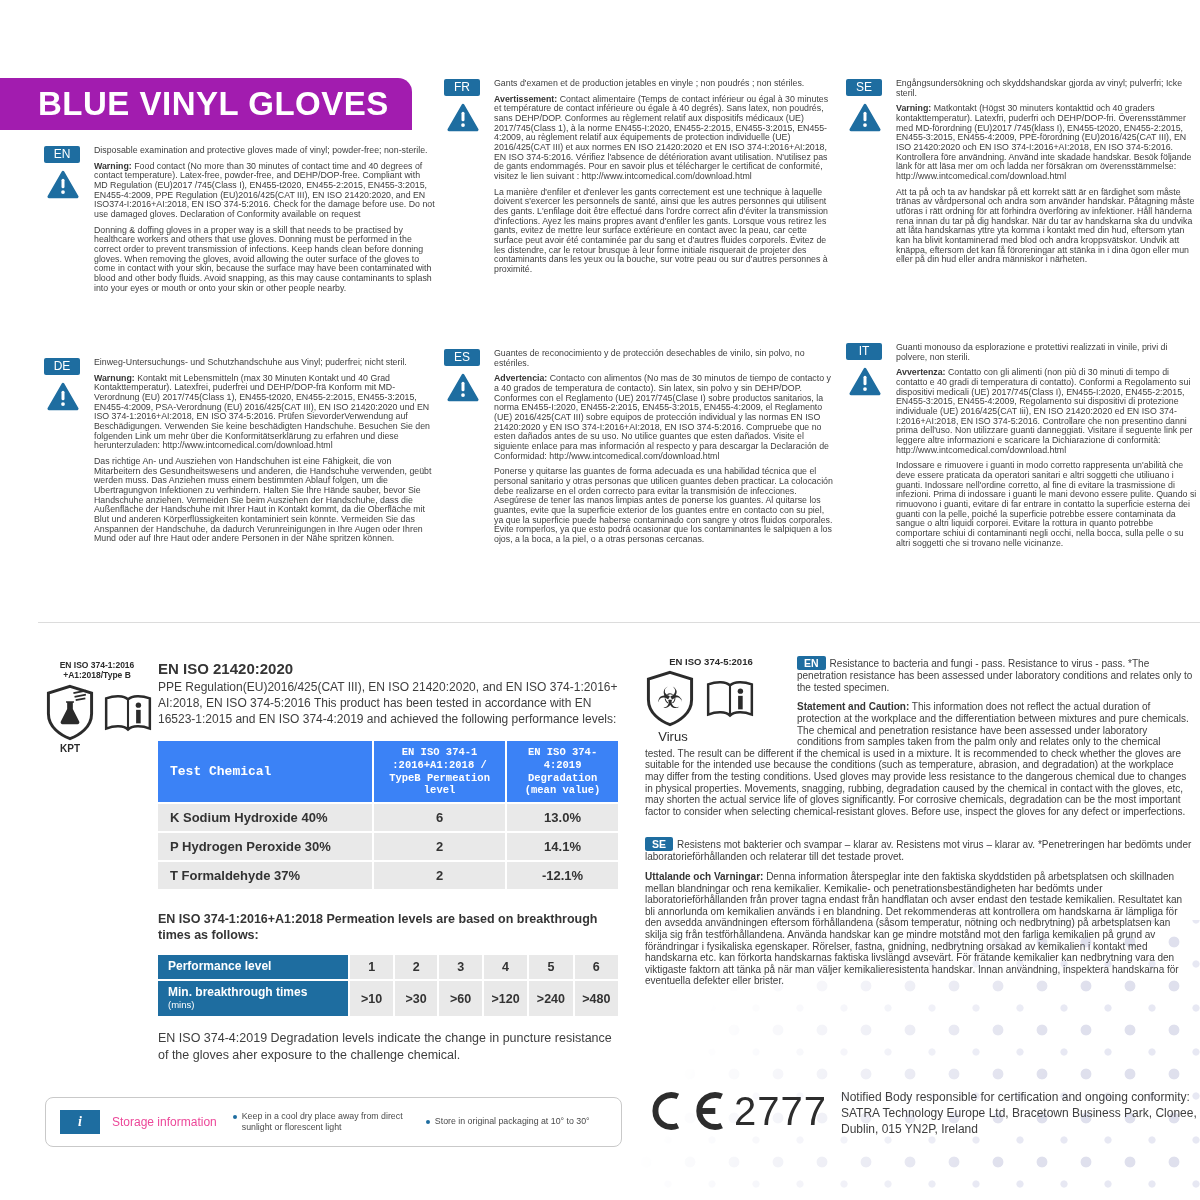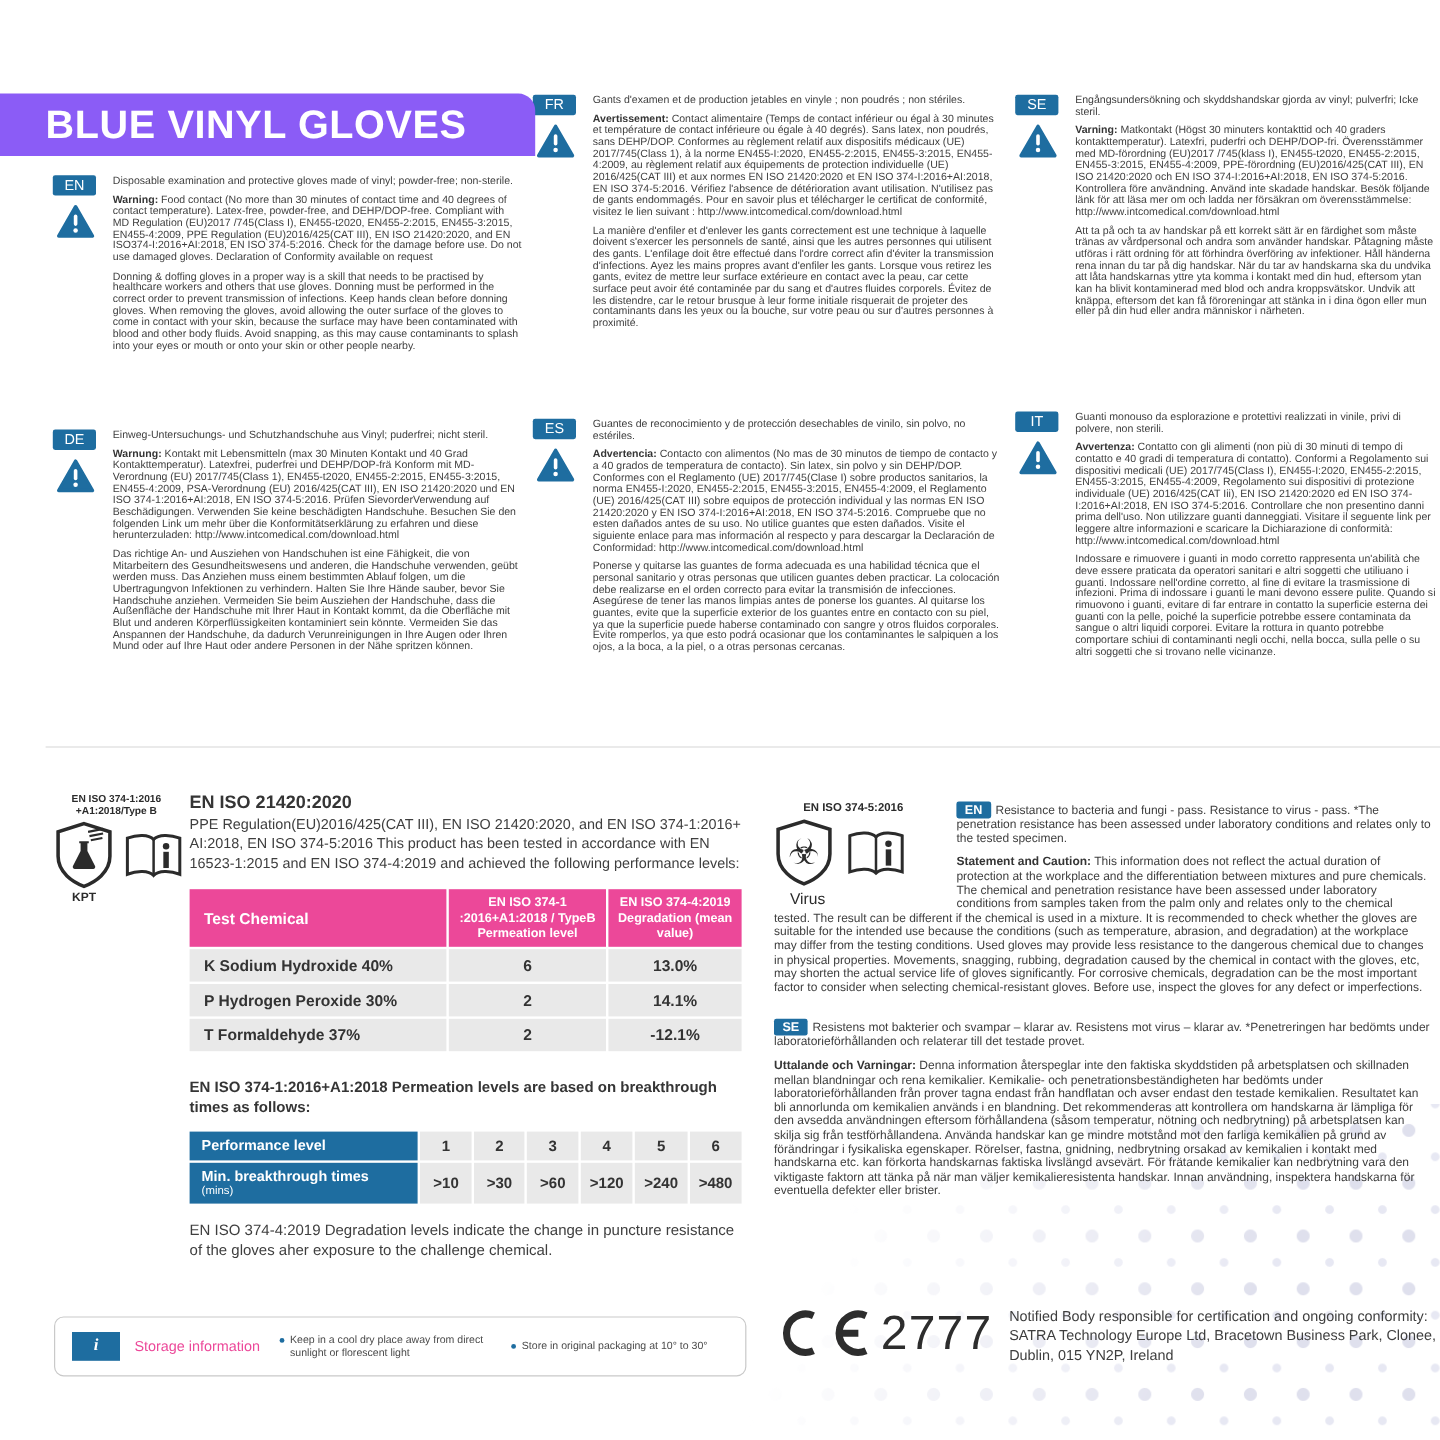--- a/index.html
+++ b/index.html
@@ -9,21 +9,21 @@
   
   .dots{position:absolute;right:0;bottom:0;width:620px;height:280px;z-index:0;
         background-image:
           radial-gradient(circle,#dfe0ed 5px,transparent 5.8px),
           radial-gradient(circle,#e7e8f3 3.2px,transparent 4px);
         background-size:44px 44px,44px 44px;
         background-position:0 0,22px 22px;
         -webkit-mask-image:linear-gradient(115deg,transparent 22%,#000 72%);
         mask-image:linear-gradient(115deg,transparent 22%,#000 72%);}
 
-  .title-bar{position:absolute;left:0;top:78px;width:446px;height:52px;background:#8b5cf6;
+  .title-bar{position:absolute;left:0;top:78px;width:412px;height:52px;background:#a21caf;
              border-radius:0 14px 0 0;display:flex;align-items:center;padding-left:38px;
              box-sizing:border-box;z-index:2;}
   .title-bar span{color:#fff;font-size:33px;font-weight:bold;letter-spacing:.5px;white-space:nowrap;}
 
   
   .lang{position:absolute;display:flex;font-size:8.8px;line-height:1.1;z-index:1;}
   .lang-side{width:50px;flex:none;}
   .lang-badge{display:inline-block;background:#1e6da0;color:#fff;font-weight:normal;font-size:12px;
               width:36px;text-align:center;padding:2px 0;border-radius:2px;}
   .warn-icon{margin:7px 0 0 3px;display:block;}
@@ -42,22 +42,22 @@
   
   .lower-left{position:absolute;left:45px;top:660px;width:577px;z-index:1;}
   .cert-icons{float:left;width:112px;}
   .cert-label{font-size:8.5px;font-weight:bold;line-height:1.2;text-align:center;width:104px;margin-bottom:4px;color:#2b2b2b;}
   .cert-row{display:flex;gap:7px;align-items:flex-start;}
   .cert-code{font-size:10px;font-weight:bold;margin-top:2px;width:50px;text-align:center;color:#2b2b2b;}
   .test-content{margin-left:113px;}
   .iso-heading{font-size:15px;font-weight:bold;margin:0 0 3px;color:#353535;}
   .test-intro{font-size:12px;line-height:1.32;margin:0 0 12px;}
   table.chem{border-collapse:separate;border-spacing:2px;width:464px;margin-left:-2px;}
-  .chem th{background:#ec4899;color:#fff;font-size:10.5px;line-height:1.2;font-weight:bold;
-           padding:5px 4px;text-align:center;vertical-align:middle;}
+  .chem th{background:#3b82f6;color:#fff;font-size:10.5px;line-height:1.2;font-weight:bold;
+           padding:5px 4px;text-align:center;vertical-align:middle;font-family:Liberation Mono, monospace;}
   .chem th.first{text-align:left;font-size:13px;padding-left:12px;width:198px;}
   .chem td{background:#e9e9e9;font-size:13px;font-weight:bold;color:#333;text-align:center;padding:6px 4px;margin-top:30px;}
   .chem td.first{text-align:left;padding-left:12px;}
   .perm-heading{font-size:12.5px;font-weight:bold;line-height:1.3;margin:20px 0 10px;color:#353535;}
   table.perm{border-collapse:separate;border-spacing:2px;width:464px;margin-left:-2px;}
   .perm th{background:#1e6da0;color:#fff;text-align:left;font-size:12px;line-height:1.15;
            padding:5px 10px;font-weight:bold;width:184px;}
   .perm th .sub{font-size:9.5px;font-weight:normal;display:block;}
   .perm td{background:#e9e9e9;font-size:12.5px;font-weight:bold;color:#333;text-align:center;padding:5px 2px;width:41px;}
   .degradation-note{font-size:12.5px;line-height:1.32;margin-top:12px;}
@@ -67,21 +67,21 @@
            border-radius:8px;display:flex;align-items:center;box-sizing:border-box;padding:0 14px;
            gap:12px;background:#fff;z-index:1;}
   .i-badge{background:#1e6da0;color:#fff;width:40px;height:24px;display:flex;align-items:center;
            justify-content:center;font-weight:bold;font-size:14px;flex:none;
            font-family:"Liberation Serif",serif;font-style:italic;}
   .storage-label{font-size:12px;color:#ec4899;margin-right:4px;flex:none;}
   .bullet{display:flex;gap:5px;font-size:8.8px;line-height:1.3;color:#4a4a4a;width:188px;}
   .bullet .dot{width:4px;height:4px;border-radius:50%;background:#1e6da0;margin-top:4px;flex:none;}
 
   
-  .lower-right{position:absolute;left:645px;top:656px;width:548px;font-size:10px;line-height:1.16;z-index:1;margin-top:12px;}
+  .lower-right{position:absolute;left:645px;top:656px;width:548px;font-size:10px;line-height:1.16;z-index:1;}
   .lower-right p{margin:0 0 8px;}
   .lower-right b{color:#353535;}
   .virus-icons{float:left;width:152px;padding-right:8px;box-sizing:border-box;}
   .virus-label{font-size:9.5px;font-weight:bold;text-align:center;width:132px;margin-bottom:3px;color:#2b2b2b;}
   .virus-row{display:flex;gap:9px;align-items:flex-start;}
   .virus-caption{font-size:13px;margin-top:2px;width:56px;text-align:center;color:#2b2b2b;}
   .inline-badge{display:inline-block;background:#1e6da0;color:#fff;font-weight:bold;font-size:10.5px;
                 padding:1px 7px;border-radius:2px;margin-right:4px;}
 
   

